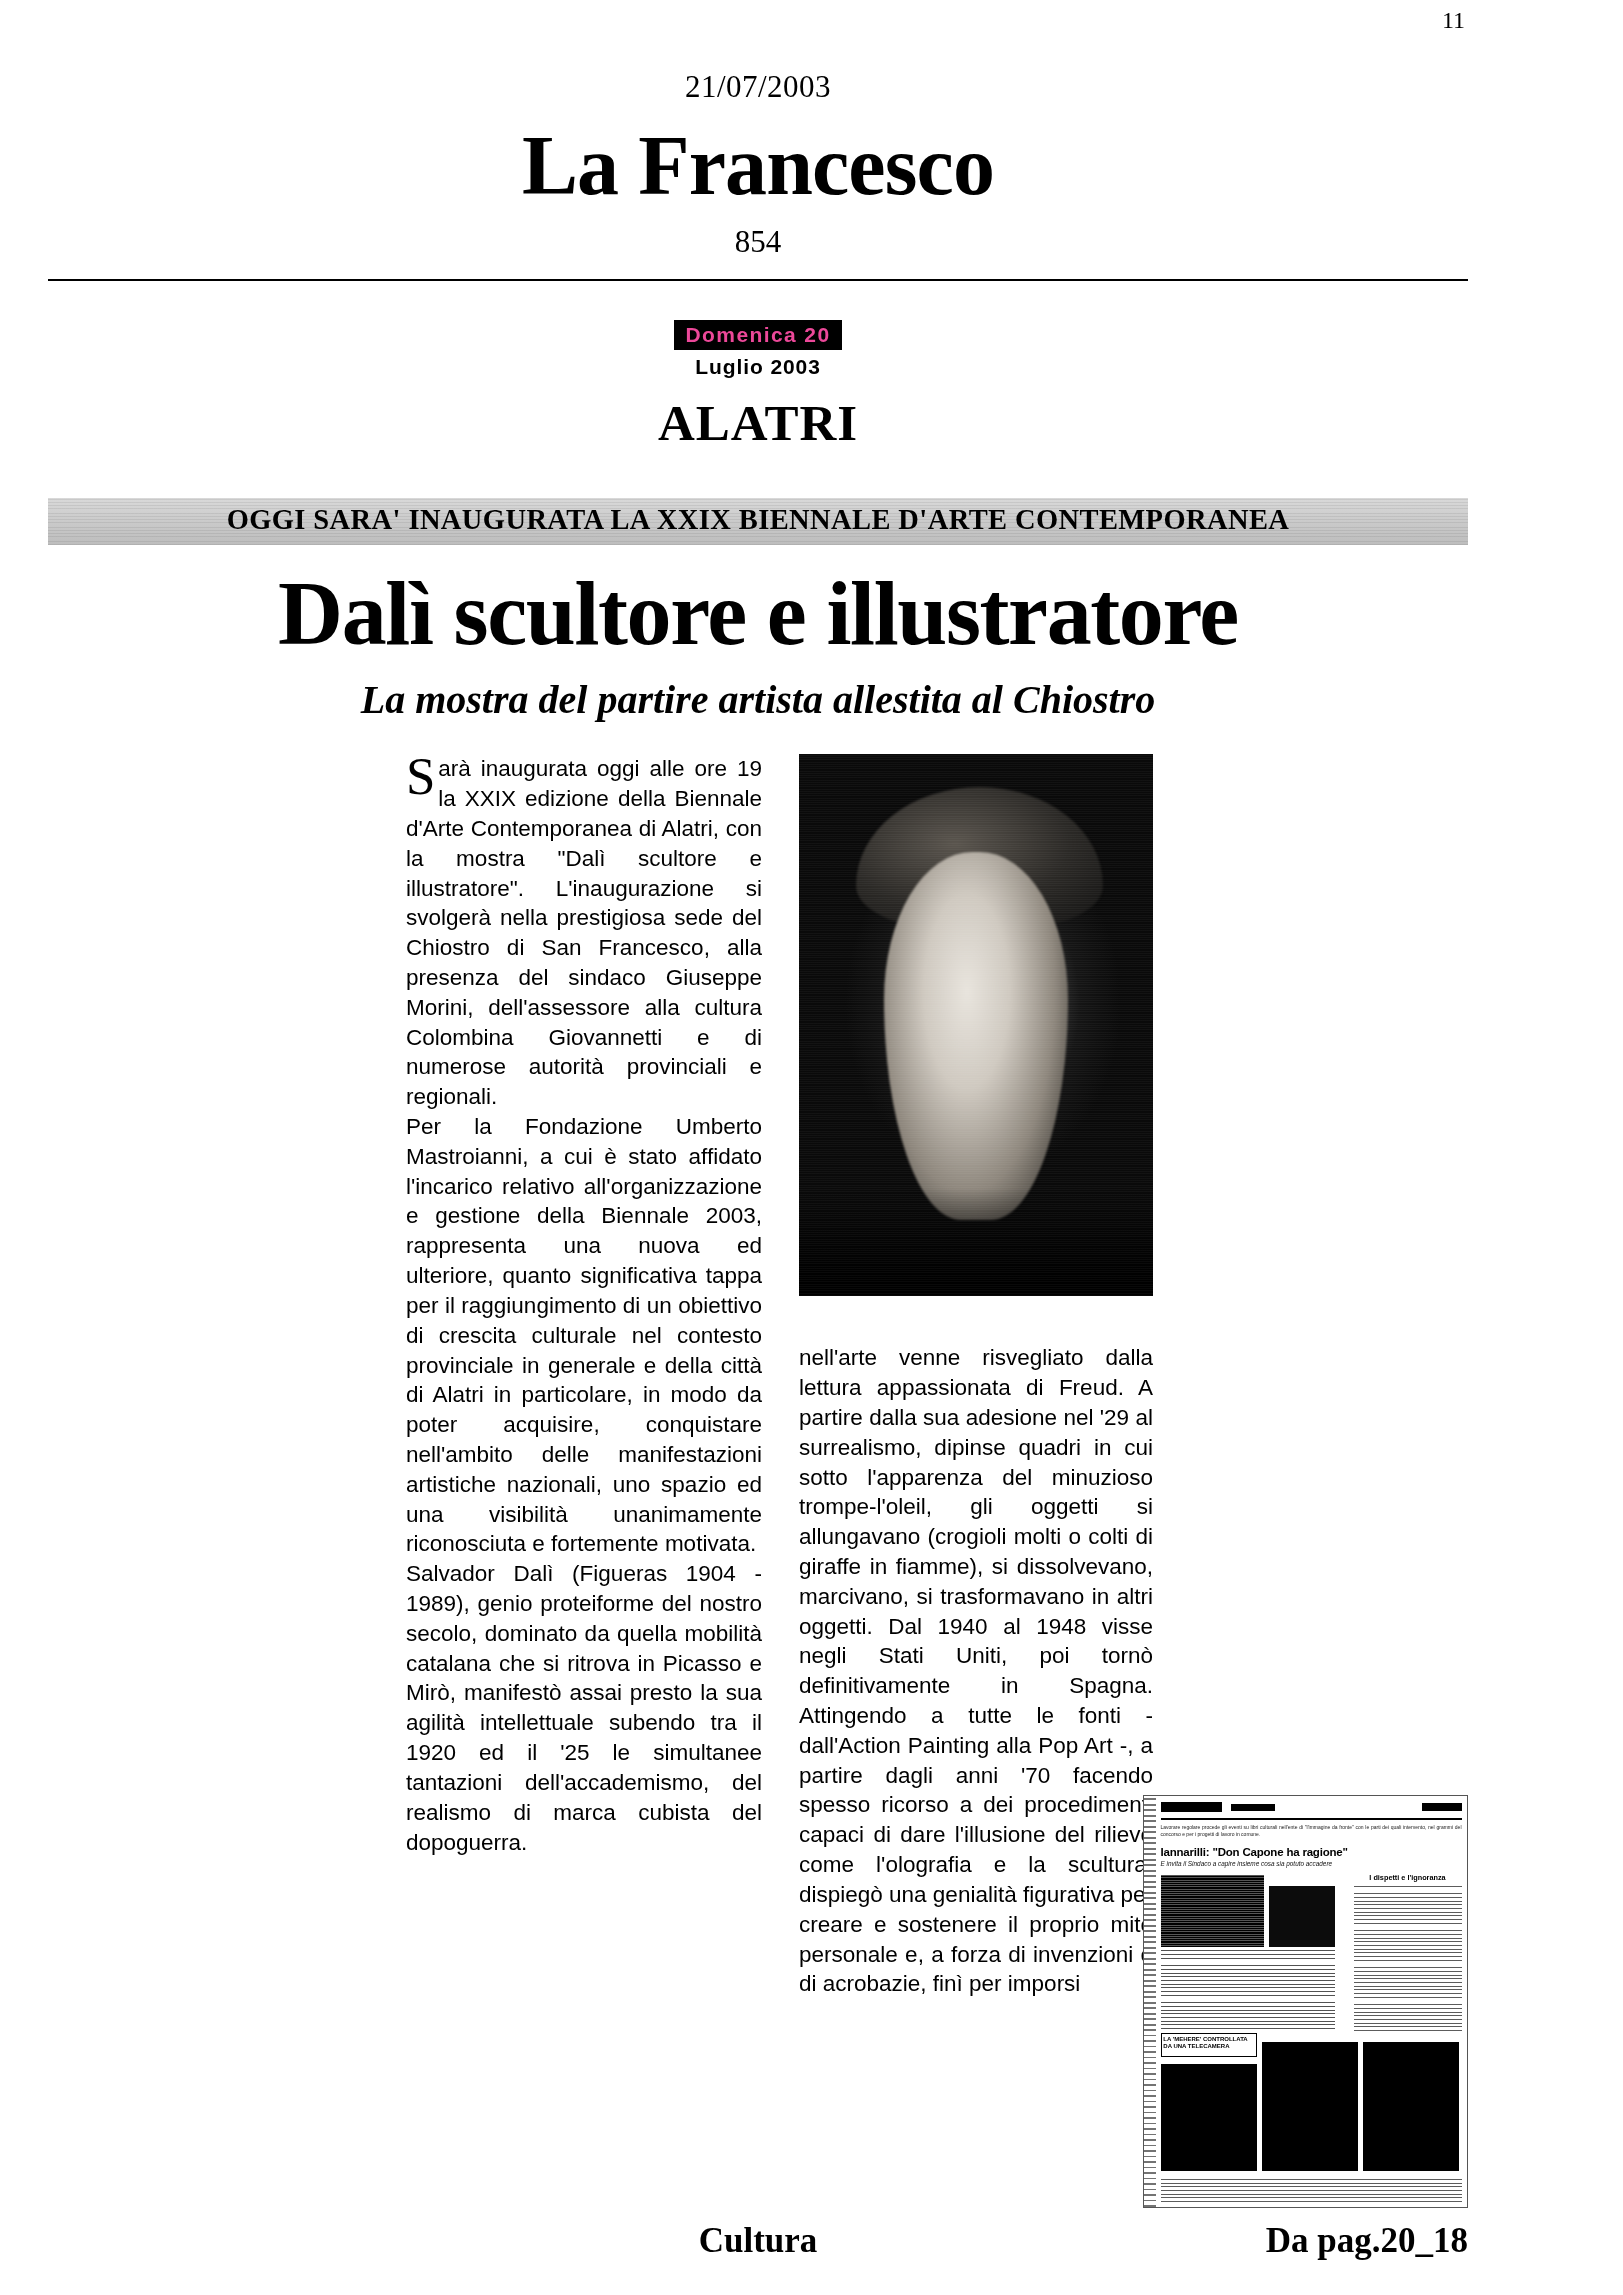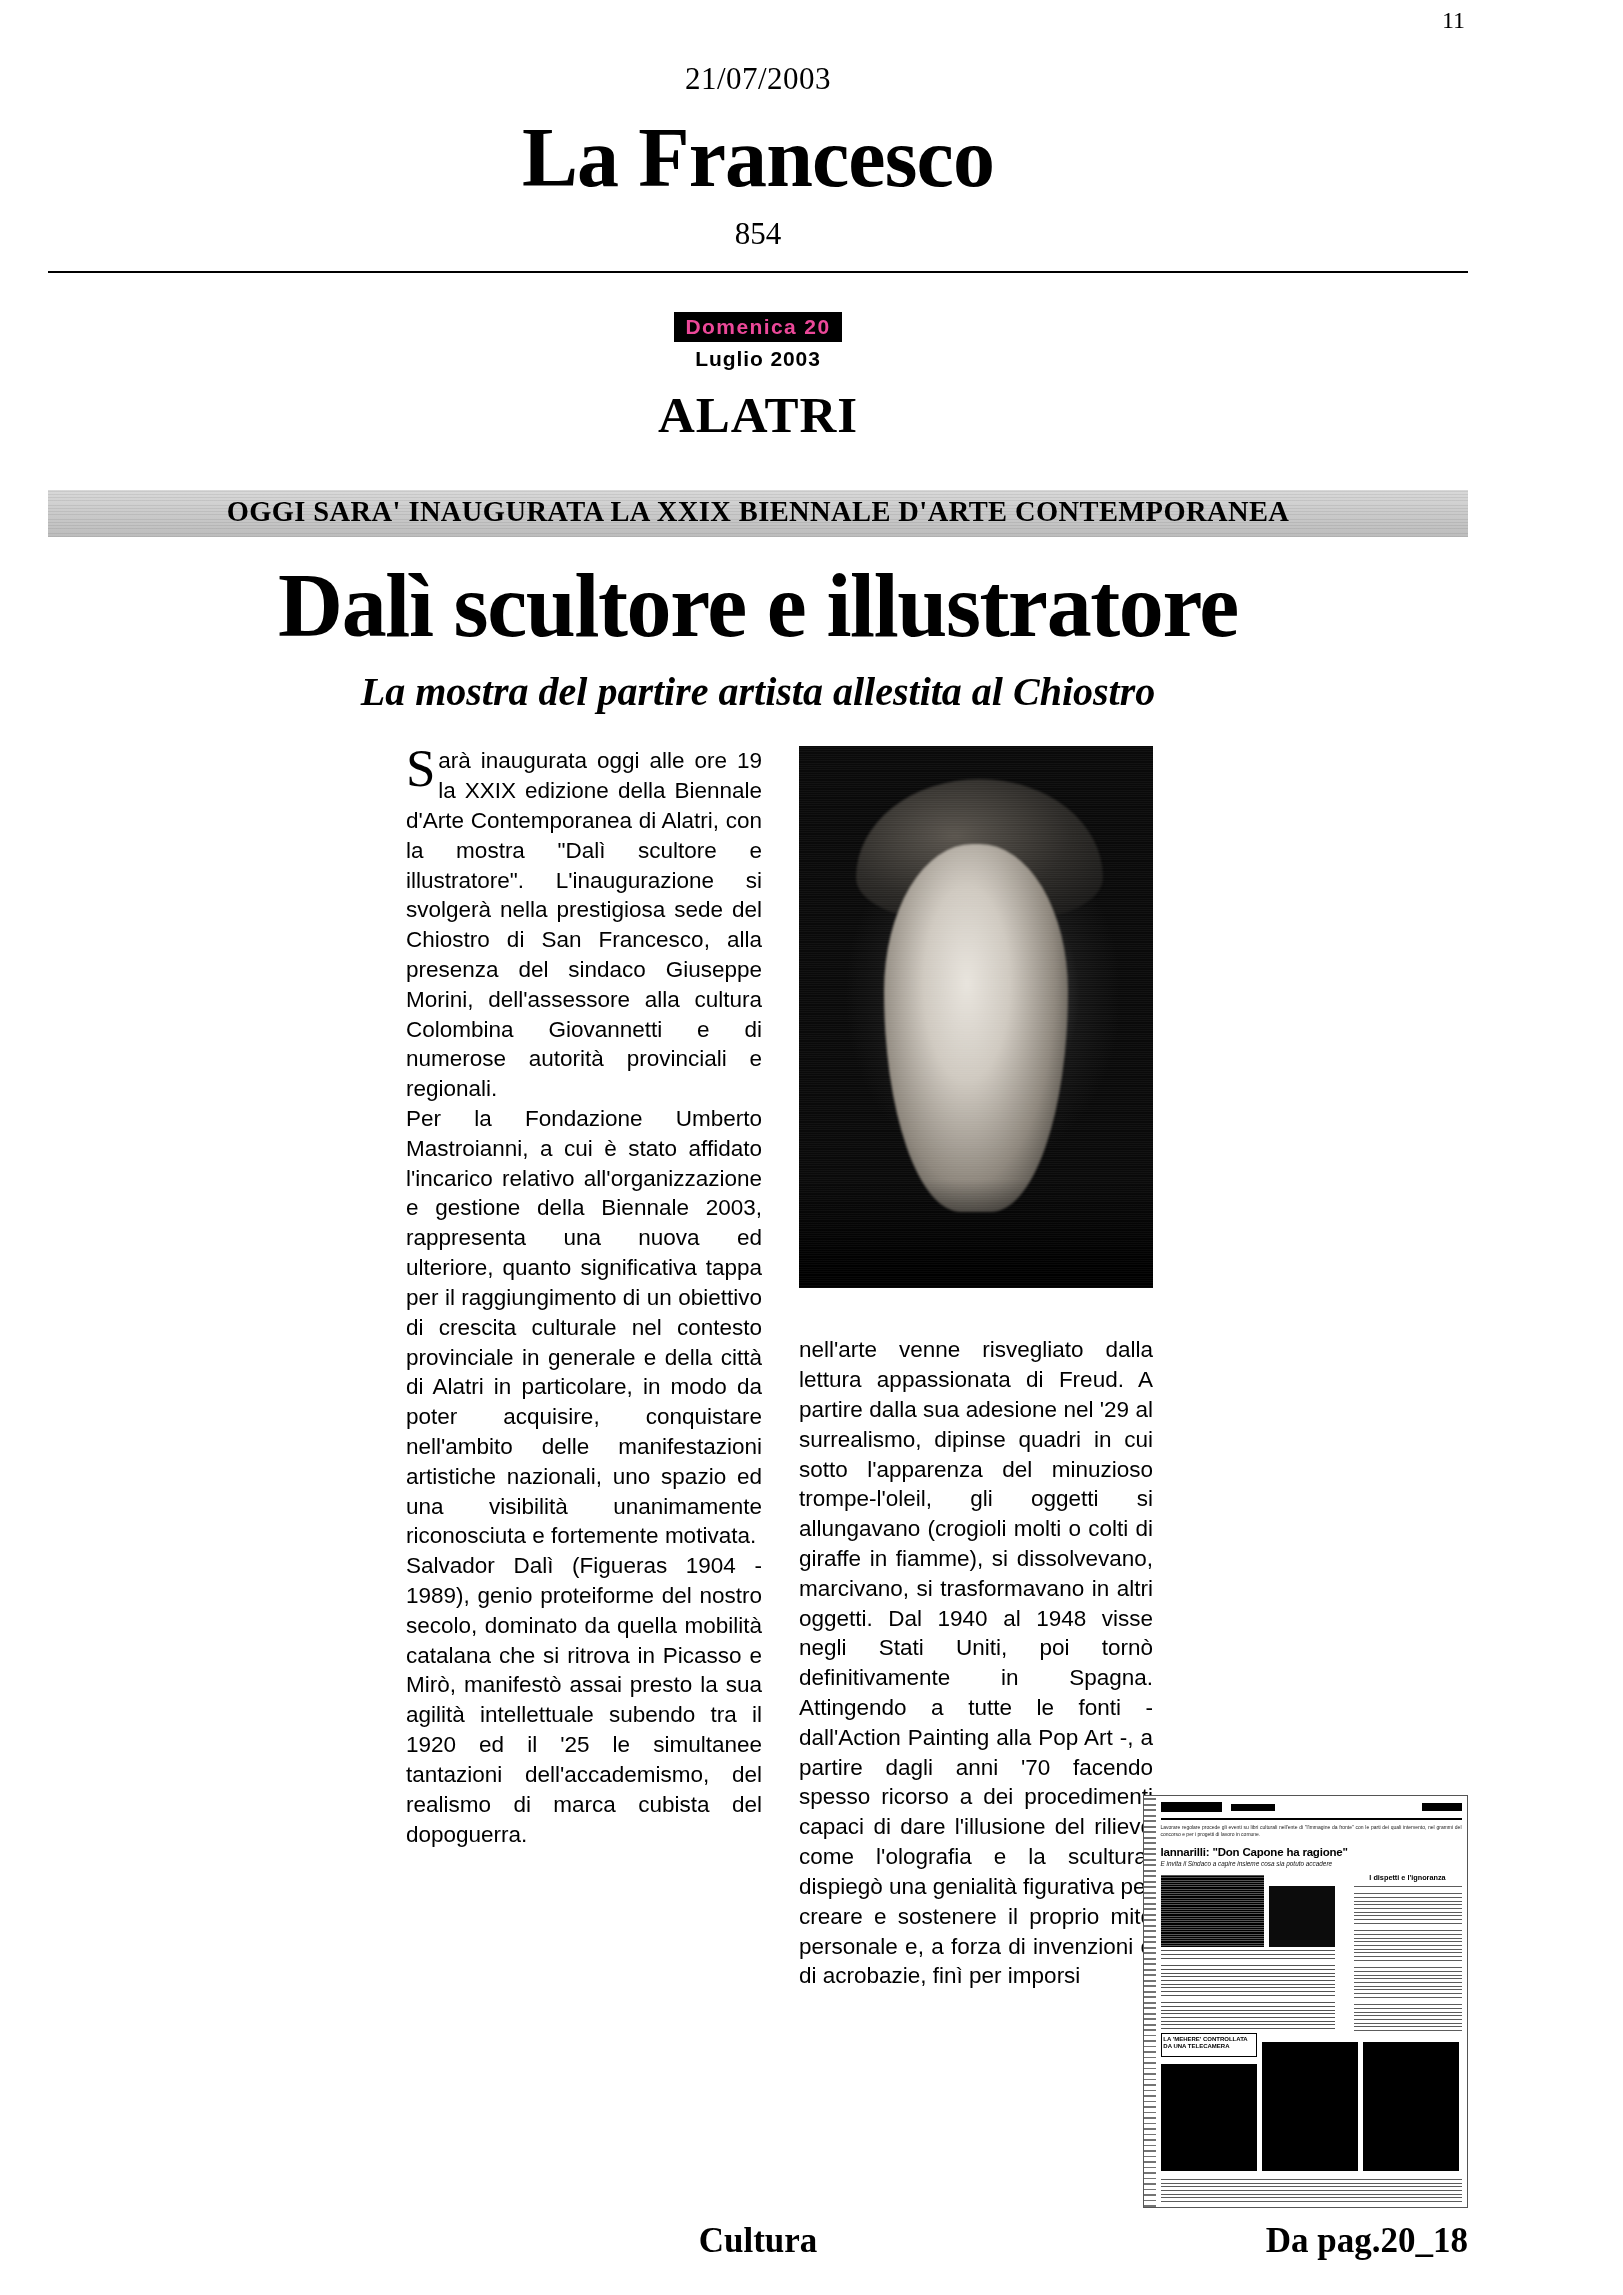--- a/index.html
+++ b/index.html
@@ -14,21 +14,21 @@
     font-family: "Liberation Serif", serif;
     color: #000000;
     overflow: hidden;
   }
 
   .page {
     position: relative;
     width: 1516px;
     height: 2296px;
     box-sizing: border-box;
-    padding: 4px 48px;
+    padding: 12px 48px;
   }
 
   
   .page-number {
     position: absolute;
     top: 7.3px;
     right: 51px;
     font-size: 24px;
     font-family: "Liberation Serif", serif;
   }

